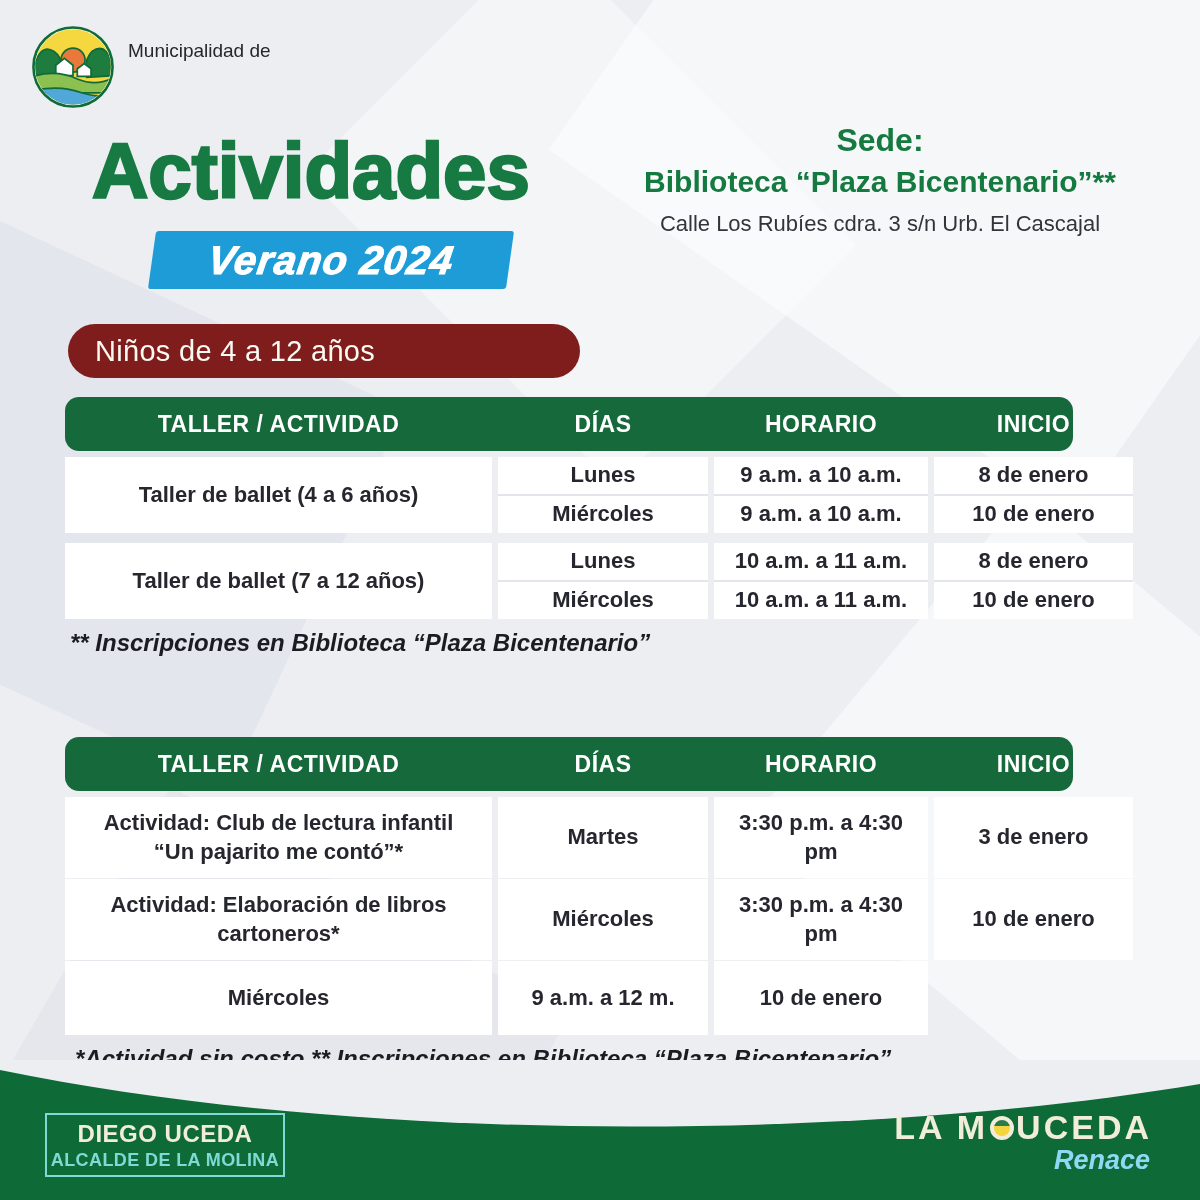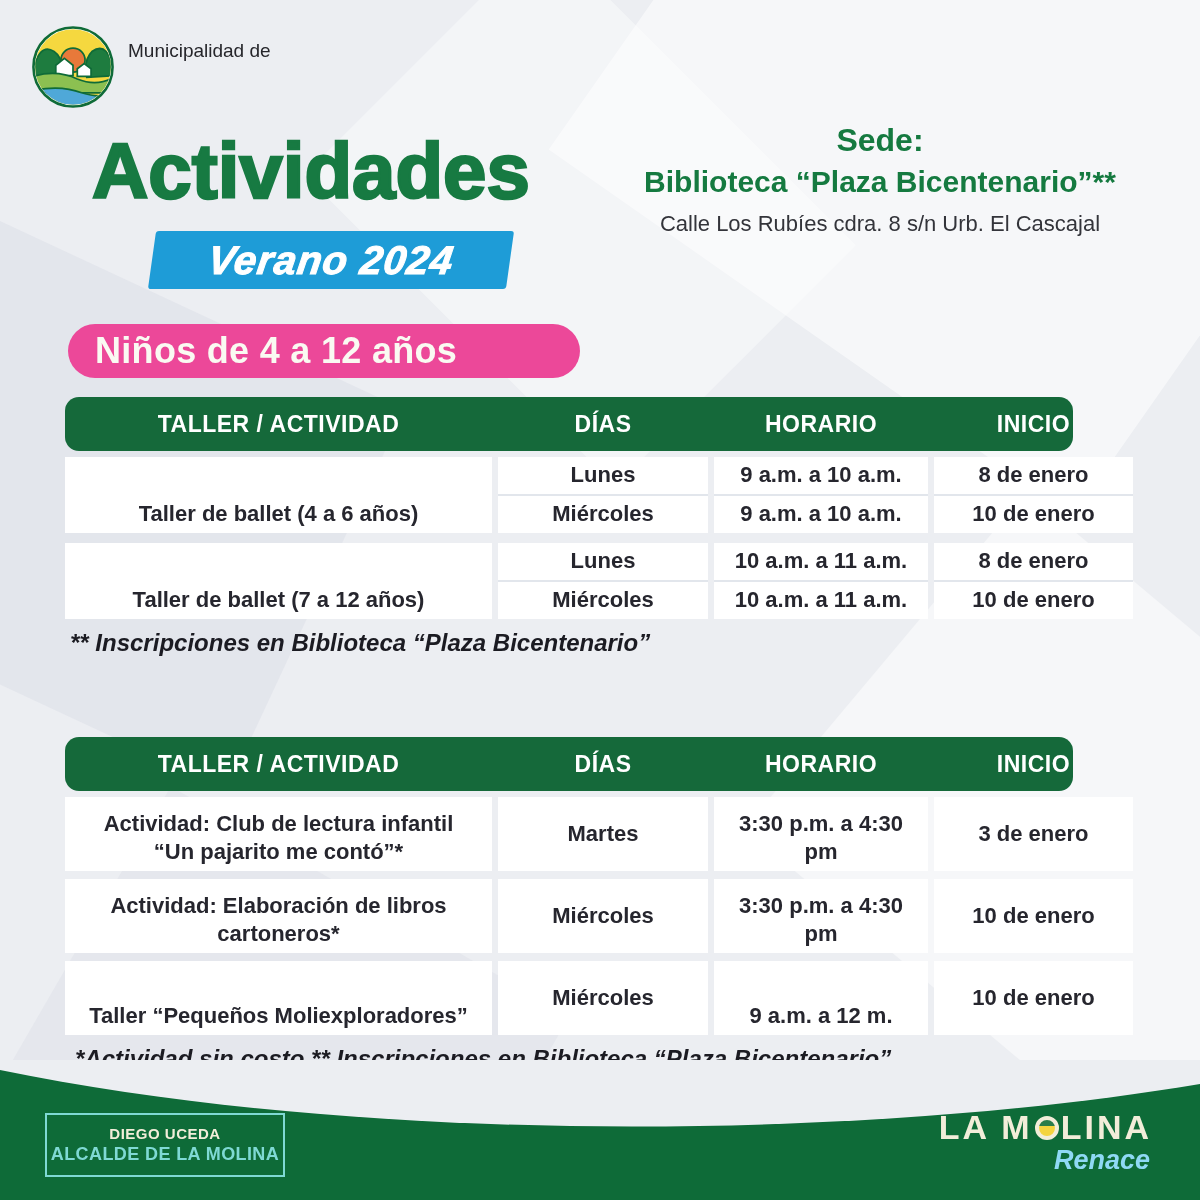--- a/index.html
+++ b/index.html
@@ -30,59 +30,59 @@
             display:flex; align-items:center; justify-content:center; }
   .banner-text { font-size:40px; font-weight:bold; font-style:italic; color:#FFFFFF;
                  -webkit-text-stroke:1px #FFFFFF; letter-spacing:1px; }
 
   .venue { position:absolute; left:610px; top:122px; width:540px; text-align:center; }
   .venue-label { font-size:32px; font-weight:bold; color:#157A40; }
   .venue-name { font-size:30px; font-weight:bold; color:#157A40; margin-top:6px; }
   .venue-address { font-size:22px; color:#33343A; margin-top:12px; }
 
   
-  .pill { position:absolute; height:54px; border-radius:27px; background:#ec4899;
+  .pill { position:absolute; height:54px; border-radius:27px; background:#7f1d1d;
           display:flex; align-items:center; padding-left:27px;
-          color:#FAFAF2; font-size:36px; font-weight:bold; letter-spacing:.3px; }
+          color:#FAFAF2; font-size:29px; font-weight:normal; letter-spacing:.3px; }
   .pill1 { left:68px; top:324px; width:512px; }
   .pill2 { left:68px; top:674px; width:652px; }
 
   
   .tgrid { position:absolute; left:65px; width:1008px; display:grid;
            grid-template-columns:427px 210px 214px 199px; column-gap:6px; }
   .thead { height:54px; background:#15693A; border-radius:14px; align-items:center; }
   .thead span { text-align:center; color:#FFFFFF; font-size:23px; font-weight:bold; letter-spacing:.5px; }
 
   .cell { background:#FFFFFF; display:flex; align-items:center; justify-content:center;
           text-align:center; }
   .ctext { font-size:22px; font-weight:bold; color:#26262E; line-height:1.3; }
   .split { flex-direction:column; padding:0; align-items:stretch; }
   .sub { flex:1; display:flex; align-items:center; justify-content:center; }
   .sub + .sub { border-top:2px solid #E2E6EC; }
-  .acell { padding:4px 24px;align-items:flex-end; }
+  .acell { padding:12px 24px; }
 
   .grp1a { top:457px; height:76px; }
   .grp1b { top:543px; height:76px; }
   .thead1 { top:397px; }
   .thead2 { top:737px; }
   .row2a { top:797px; height:74px; }
   .row2b { top:879px; height:74px; }
   .row2c { top:961px; height:74px; }
 
   .note { position:absolute; font-size:24px; font-weight:bold; font-style:italic; color:#1B1B22; }
   .note1 { left:70px; top:629px; }
   .note2 { left:75px; top:1045px; }
 
   
   .footer { position:absolute; left:0; top:1060px; width:1200px; height:140px; background:#0E6B38; }
   .footer-curve { position:absolute; left:0; top:0; width:1200px; height:90px; }
   .mayor-box { position:absolute; left:45px; top:53px; width:240px; height:64px;
                border:2px solid #7FD9D4; display:flex; flex-direction:column;
                align-items:center; justify-content:center; }
-  .mayor-name { font-size:15px; font-weight:bold; color:#F2EDD9; letter-spacing:.5px; }
+  .mayor-name { font-size:24px; font-weight:bold; color:#F2EDD9; letter-spacing:.5px; }
   .mayor-title { font-size:18px; font-weight:bold; color:#7FD9D4; letter-spacing:.4px; margin-top:2px; }
 
   .city-logo { position:absolute; right:48px; top:48px; text-align:right; }
   .city-logo-line { display:flex; align-items:center; justify-content:flex-end;
                     font-size:34px; font-weight:bold; color:#F2EDD9; letter-spacing:3px; }
   .sun-o { display:inline-block; width:24px; height:24px; border-radius:50%;
            border:4px solid #F2EDD9; margin:0 2px;
            background:linear-gradient(180deg,#2A7D4A 38%,#F4D43F 38%); }
   .city-tagline { font-size:27px; font-weight:bold; font-style:italic; color:#8FD9F5;
                   margin-top:-2px; margin-right:2px; }
@@ -123,21 +123,21 @@
     </div>
 
     <div class="title">Actividades</div>
     <div class="banner">
       <span class="banner-text">Verano 2024</span>
     </div>
 
     <div class="venue">
       <div class="venue-label">Sede:</div>
       <div class="venue-name">Biblioteca “Plaza Bicentenario”**</div>
-      <div class="venue-address">Calle Los Rubíes cdra. 8 s/n Urb. El Cascajal</div>
+      <div class="venue-address">Calle Los Rubíes cdra. 3 s/n Urb. El Cascajal</div>
     </div>
 
     <div class="pill pill1">Niños de 4 a 12 años</div>
 
     <div class="tgrid thead thead1">
       <span>TALLER / ACTIVIDAD</span>
       <span>DÍAS</span>
       <span>HORARIO</span>
       <span>INICIO</span>
     </div>
@@ -236,23 +236,20 @@
         </div>
       <div class="cell acell">
           <span class="ctext">3:30 p.m. a 4:30 pm</span>
         </div>
       <div class="cell">
           <span class="ctext">10 de enero</span>
         </div>
     </div>
 
     <div class="tgrid row2c">
-      <div class="cell acell">
-          <span class="ctext">Taller “Pequeños Moliexploradores”</span>
-        </div>
       <div class="cell">
           <span class="ctext">Miércoles</span>
         </div>
       <div class="cell acell">
           <span class="ctext">9 a.m. a 12 m.</span>
         </div>
       <div class="cell">
           <span class="ctext">10 de enero</span>
         </div>
     </div>
@@ -264,20 +261,20 @@
         <path d="M0,0 H1200 V24 C880,78 380,88 0,10 Z" fill="#ECEEF2"></path>
       </svg>
       <div class="mayor-box">
         <div class="mayor-name">DIEGO UCEDA</div>
         <div class="mayor-title">ALCALDE DE LA MOLINA</div>
       </div>
       <div class="city-logo">
         <div class="city-logo-line">
           <span>LA M</span>
             <span class="sun-o"></span>
-            <span>LINA</span>
+            <span>UCEDA</span>
         </div>
         <div class="city-tagline">Renace</div>
       </div>
     </div>
 
   </div>
 </div>
 
 </body></html>

